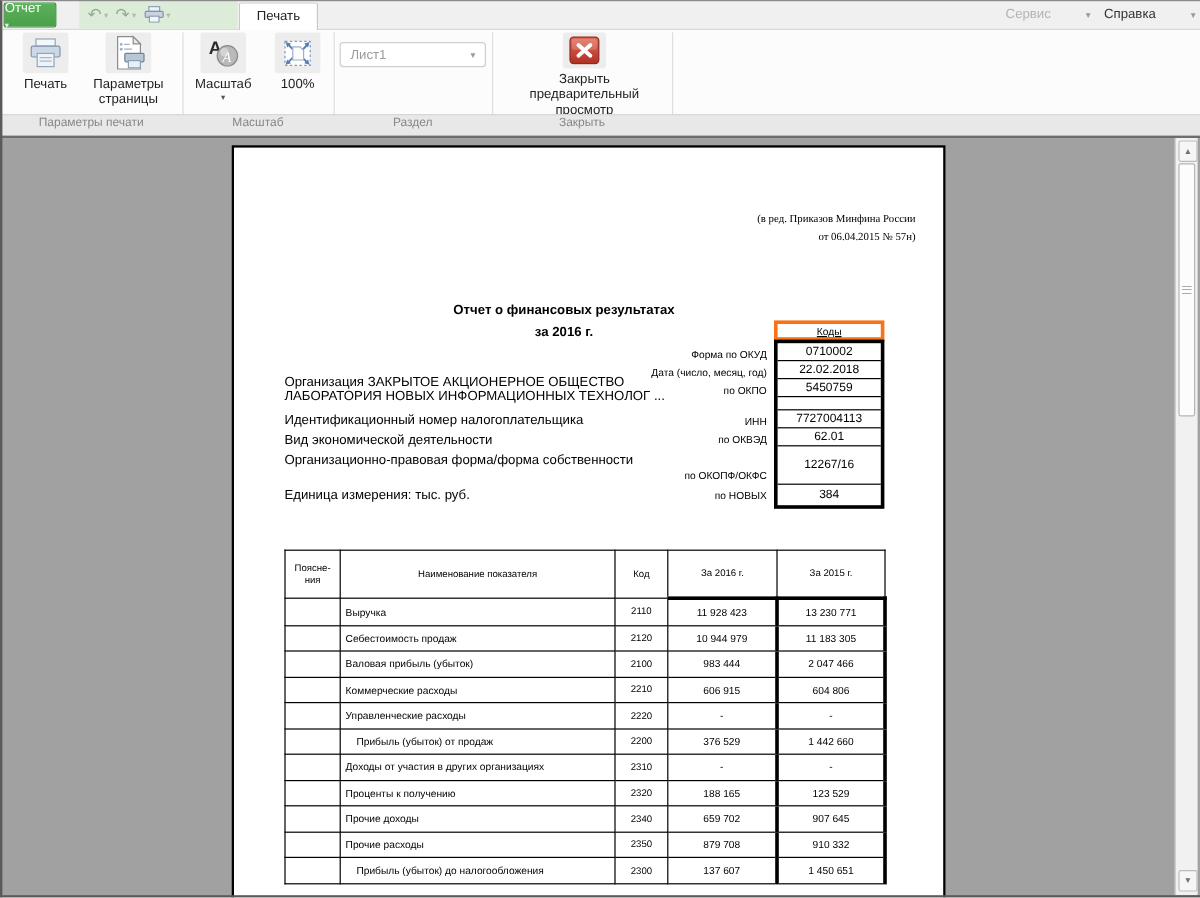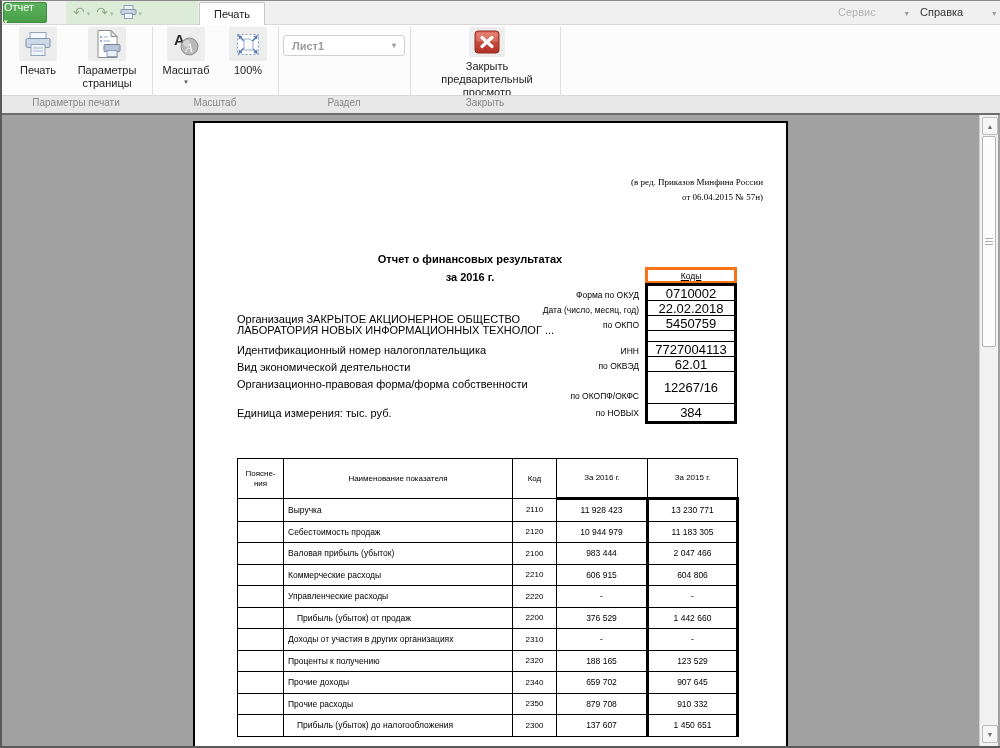--- a/index.html
+++ b/index.html
@@ -41,21 +41,21 @@
   .vsep { position:absolute; top:27px; height:85px; width:1px; background:#dedede; }
 
   .rbtn { position:absolute; top:27px; display:flex; flex-direction:column; align-items:center; }
   .icon-box { width:38px; height:34px; background:#ededed; border-radius:2px;
     display:flex; align-items:center; justify-content:center; }
   .rlabel { font-size:11px; color:#1e1e1e; line-height:13px; margin-top:3px; text-align:center; }
   .rbtn .caret { color:#555; margin-top:1px; }
 
   .combo { position:absolute; left:283px; top:35px; width:122px; height:21px; background:#fff;
     border:1px solid #cfcfcf; border-radius:3px; box-sizing:border-box; display:flex;
-    align-items:center; font-size:11px; color:#9b9b9b; padding:0 8px; justify-content:space-between;font-weight:bold; }
+    align-items:center; font-size:11px; color:#9b9b9b; padding:0 8px; justify-content:space-between; }
   .combo .caret { color:#9b9b9b; font-size:8px; }
 
   .close-btn { position:absolute; left:423px; top:27px; width:128px; display:flex;
     flex-direction:column; align-items:center; }
   .close-btn .icon-box { width:36px; height:30px; }
 
   .groupbar { position:absolute; left:0; top:95px; width:1000px; height:18px; background:#e8e8e8;
     border-top:1px solid #d8d8d8; box-sizing:border-box; }
   .glabel { position:absolute; top:97px; font-size:10px; color:#878787; text-align:center; }
 
@@ -72,21 +72,21 @@
     font-family:"Liberation Serif", serif; font-size:9px; line-height:15px; color:#000; }
   .doctitle { position:absolute; top:127px; left:40px; width:470px; text-align:center;
     font-size:11px; font-weight:bold; line-height:18px; color:#000; }
 
   .codes-head { position:absolute; left:450px; top:144px; width:92px; height:17px;
     border:3px solid #f97316; box-sizing:border-box; display:flex; align-items:center;
     justify-content:center; font-size:8.5px;text-decoration:underline; }
   .codes-box { position:absolute; left:450px; top:160px; width:92px; border:3px solid #000;
     box-sizing:border-box; }
   .crow { border-bottom:1px solid #000; display:flex; align-items:center; justify-content:center;
-    font-size:13px; box-sizing:border-box; }
+    font-size:10px; box-sizing:border-box; }
   .crow:last-child { border-bottom:none; }
 
   .flabel { position:absolute; right:147px; font-size:8.5px; white-space:nowrap; }
   .llabel { position:absolute; left:42px; font-size:11px; white-space:nowrap; line-height:11px; }
 
   .tblwrap { position:absolute; left:42px; top:335px; }
   table.tbl { border-collapse:collapse; table-layout:fixed; width:500px; }
   .tbl td { border:1px solid #000; font-size:8px; padding:0; text-align:center;
     white-space:nowrap; overflow:hidden; height:20.5px; }
   .tbl tr.hdr td { height:38px; font-size:8px; line-height:10px; }

